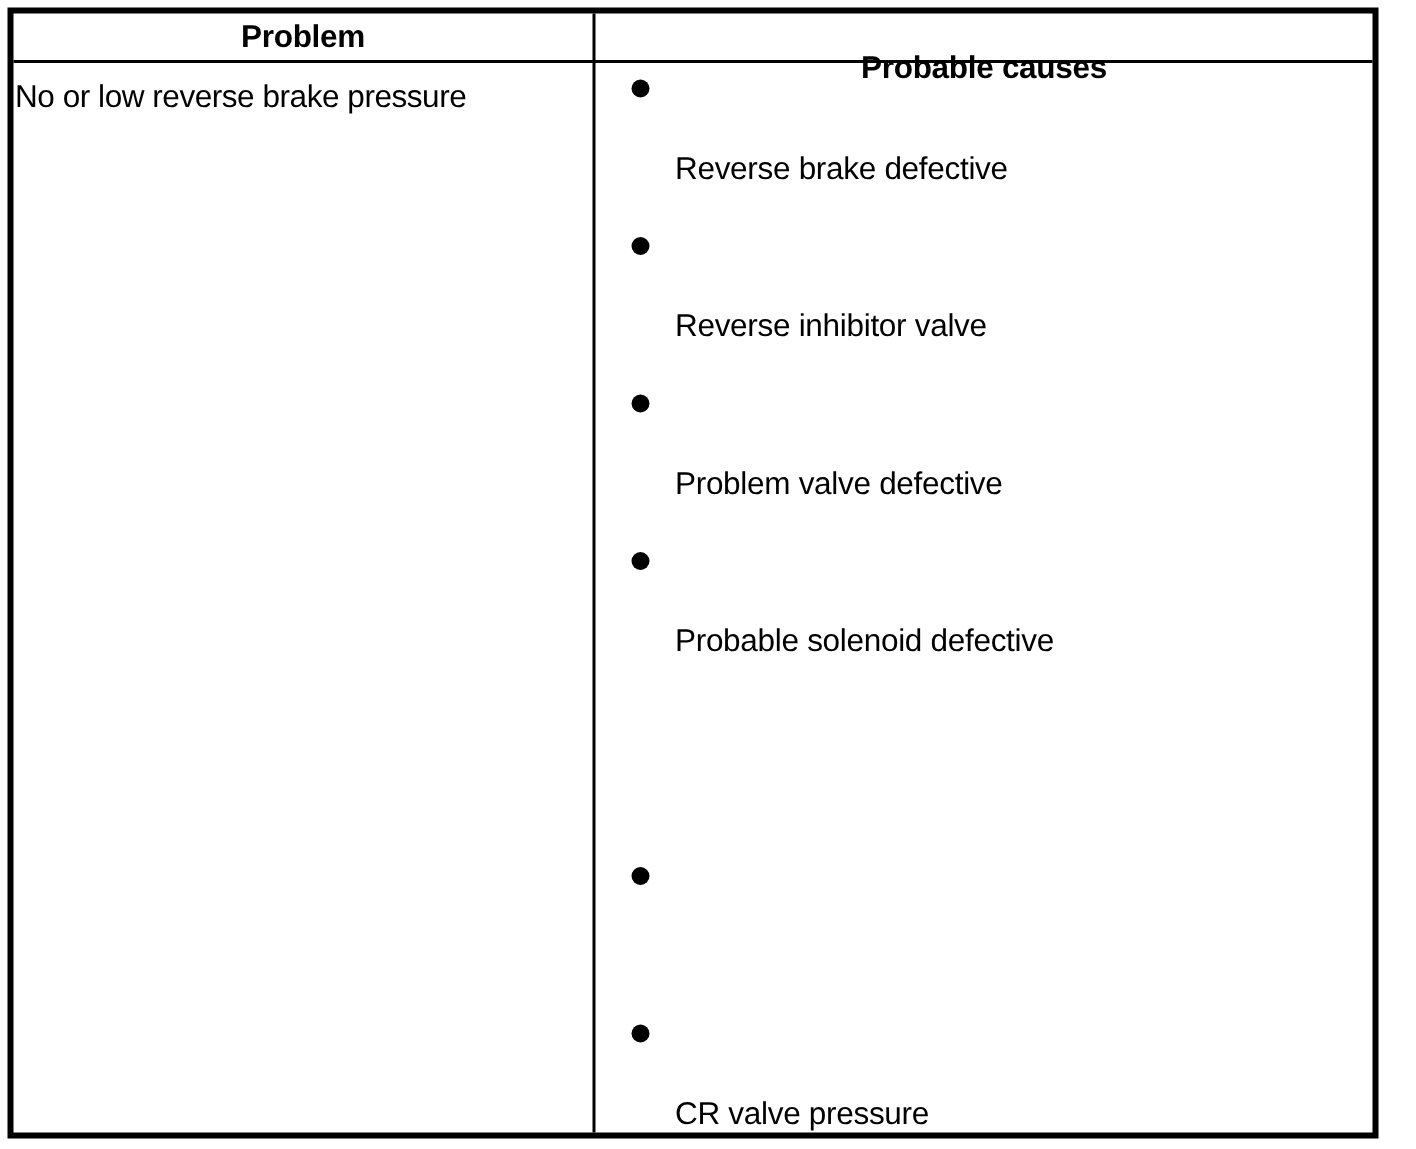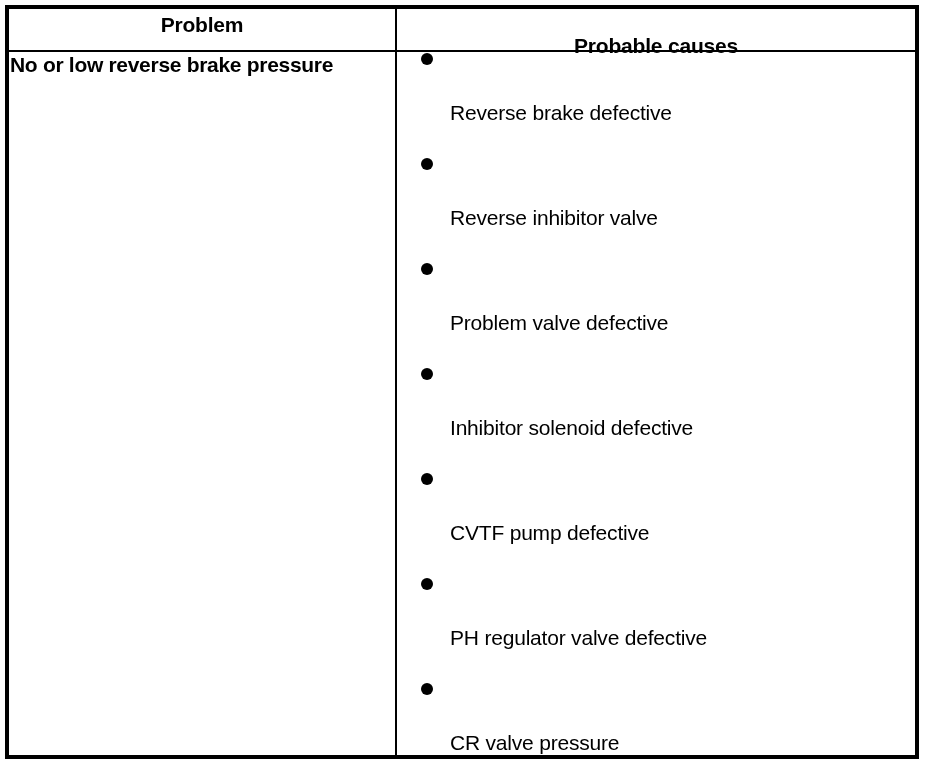--- a/index.html
+++ b/index.html
@@ -33,21 +33,21 @@
     border: 4px solid #000000;
     background: #ffffff;
   }
 
   
   .header-row {
     position: absolute;
     left: 0;
     top: 0;
     right: 0;
-    height: 43px;
+    height: 33px;
     border-bottom: 2px solid #000000;
     box-sizing: border-box;
   }
   .header-cell {
     position: absolute;
     top: 0;
     height: 31px;
     line-height: 31px;
     text-align: center;
     font-weight: bold;
@@ -77,21 +77,20 @@
     bottom: 0;
   }
 
   
   .problem-cell {
     position: absolute;
     left: 0;
     top: 0;
     width: 386px;
     height: 100%;
-    font-weight: bold;
   }
   .problem-text {
     position: absolute;
     left: 1px;
     top: 10px;
     width: 384px;
     font-size: 21px;
     line-height: 26px;
     letter-spacing: -0.3px;
     white-space: nowrap;
@@ -163,31 +162,26 @@
           <span class="cause-label">Reverse inhibitor valve</span>
         </div>
 
         <div class="cause-item" style="top:210px;">
           <span class="cause-bullet"></span>
           <span class="cause-label">Problem valve defective</span>
         </div>
 
         <div class="cause-item" style="top:315px;">
           <span class="cause-bullet"></span>
-          <span class="cause-label">Inhibitor solenoid defective</span>
+          <span class="cause-label">Probable solenoid defective</span>
         </div>
 
-        <div class="cause-item" style="top:420px;">
-          <span class="cause-bullet"></span>
-          <span class="cause-label">CVTF pump defective</span>
-        </div>
 
         <div class="cause-item" style="top:525px;">
           <span class="cause-bullet"></span>
-          <span class="cause-label">PH regulator valve defective</span>
         </div>
 
         <div class="cause-item" style="top:630px;">
           <span class="cause-bullet"></span>
           <span class="cause-label">CR valve pressure</span>
         </div>
 
       </div>
     </div>
   </div>

